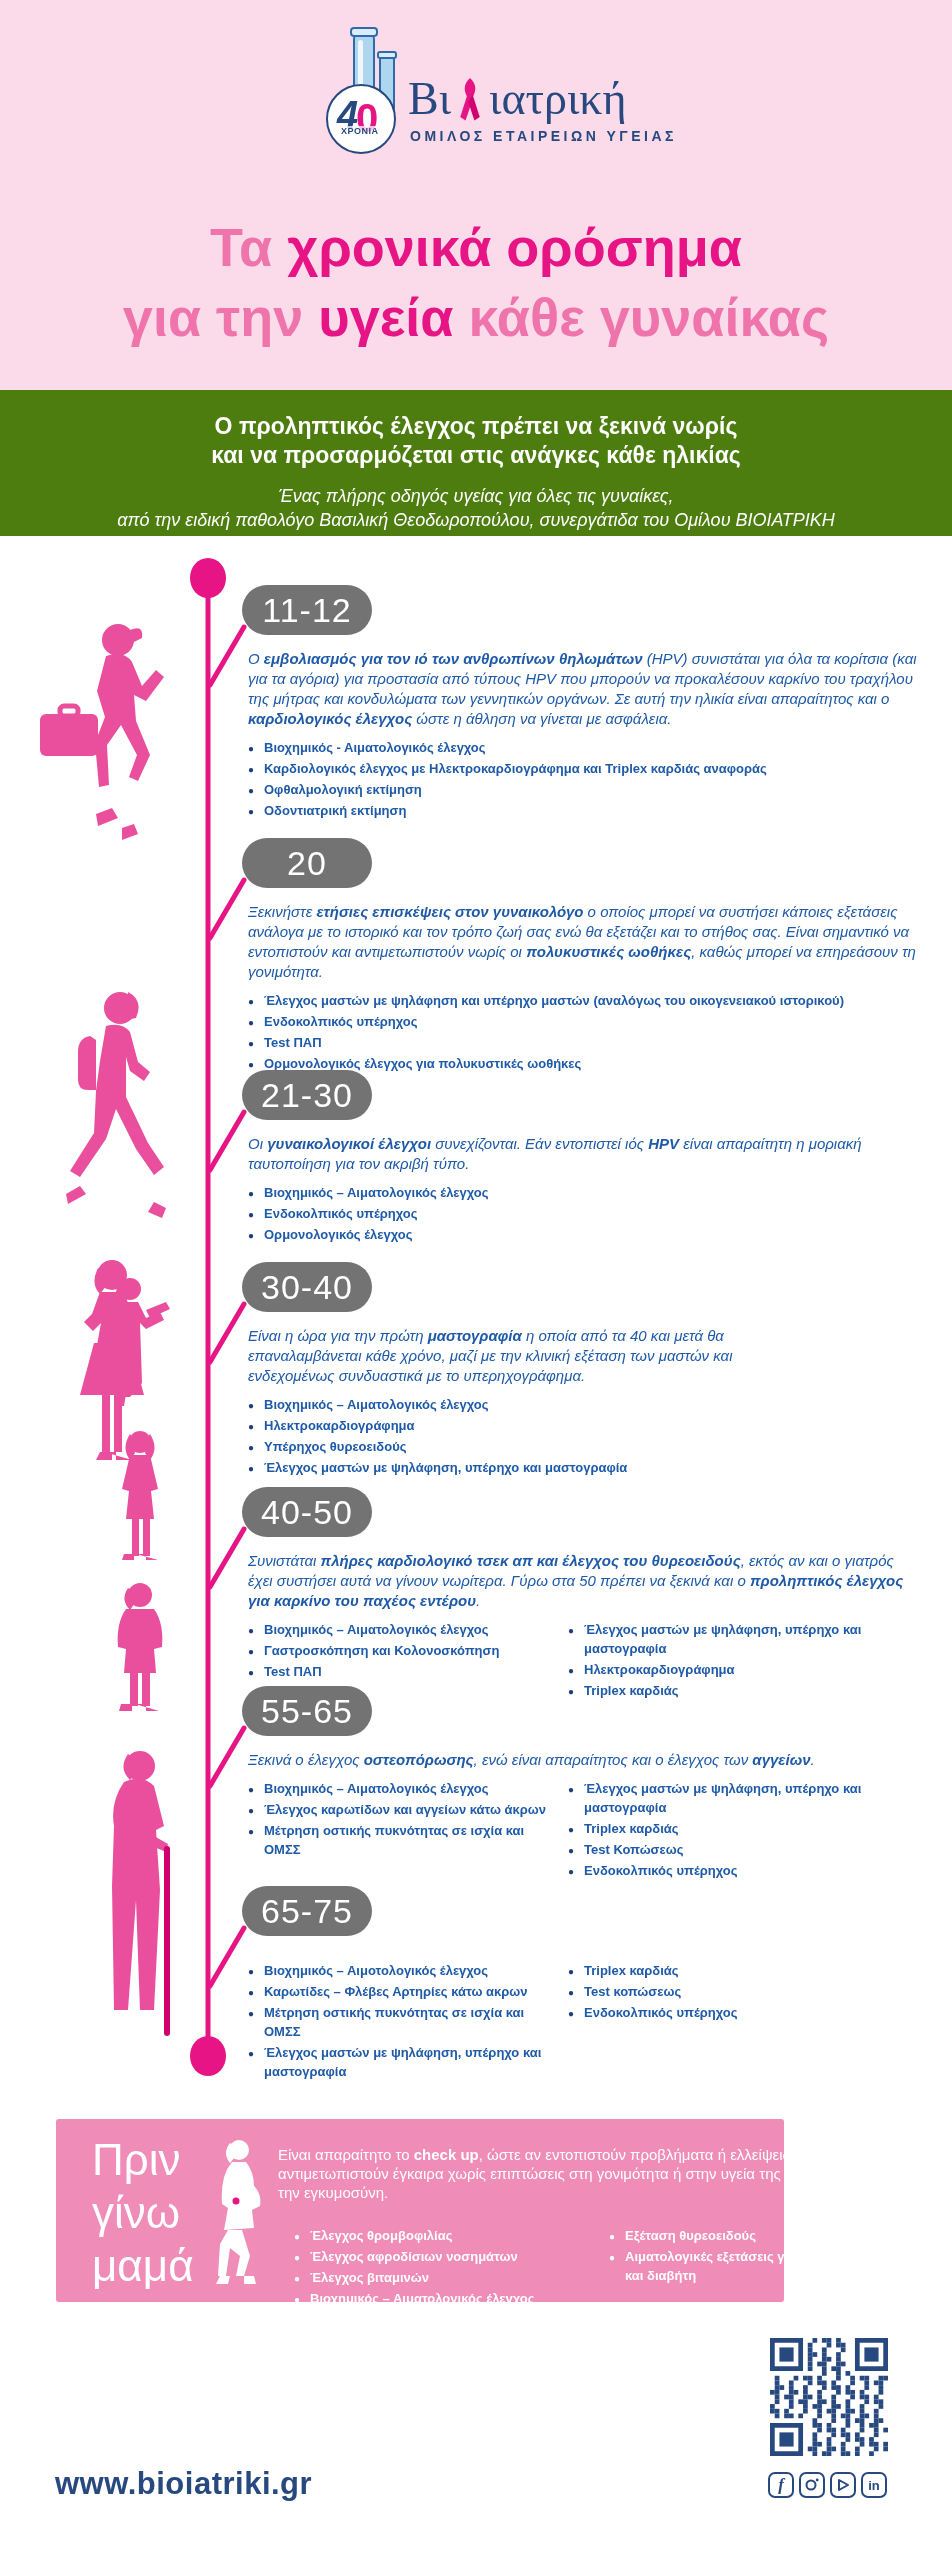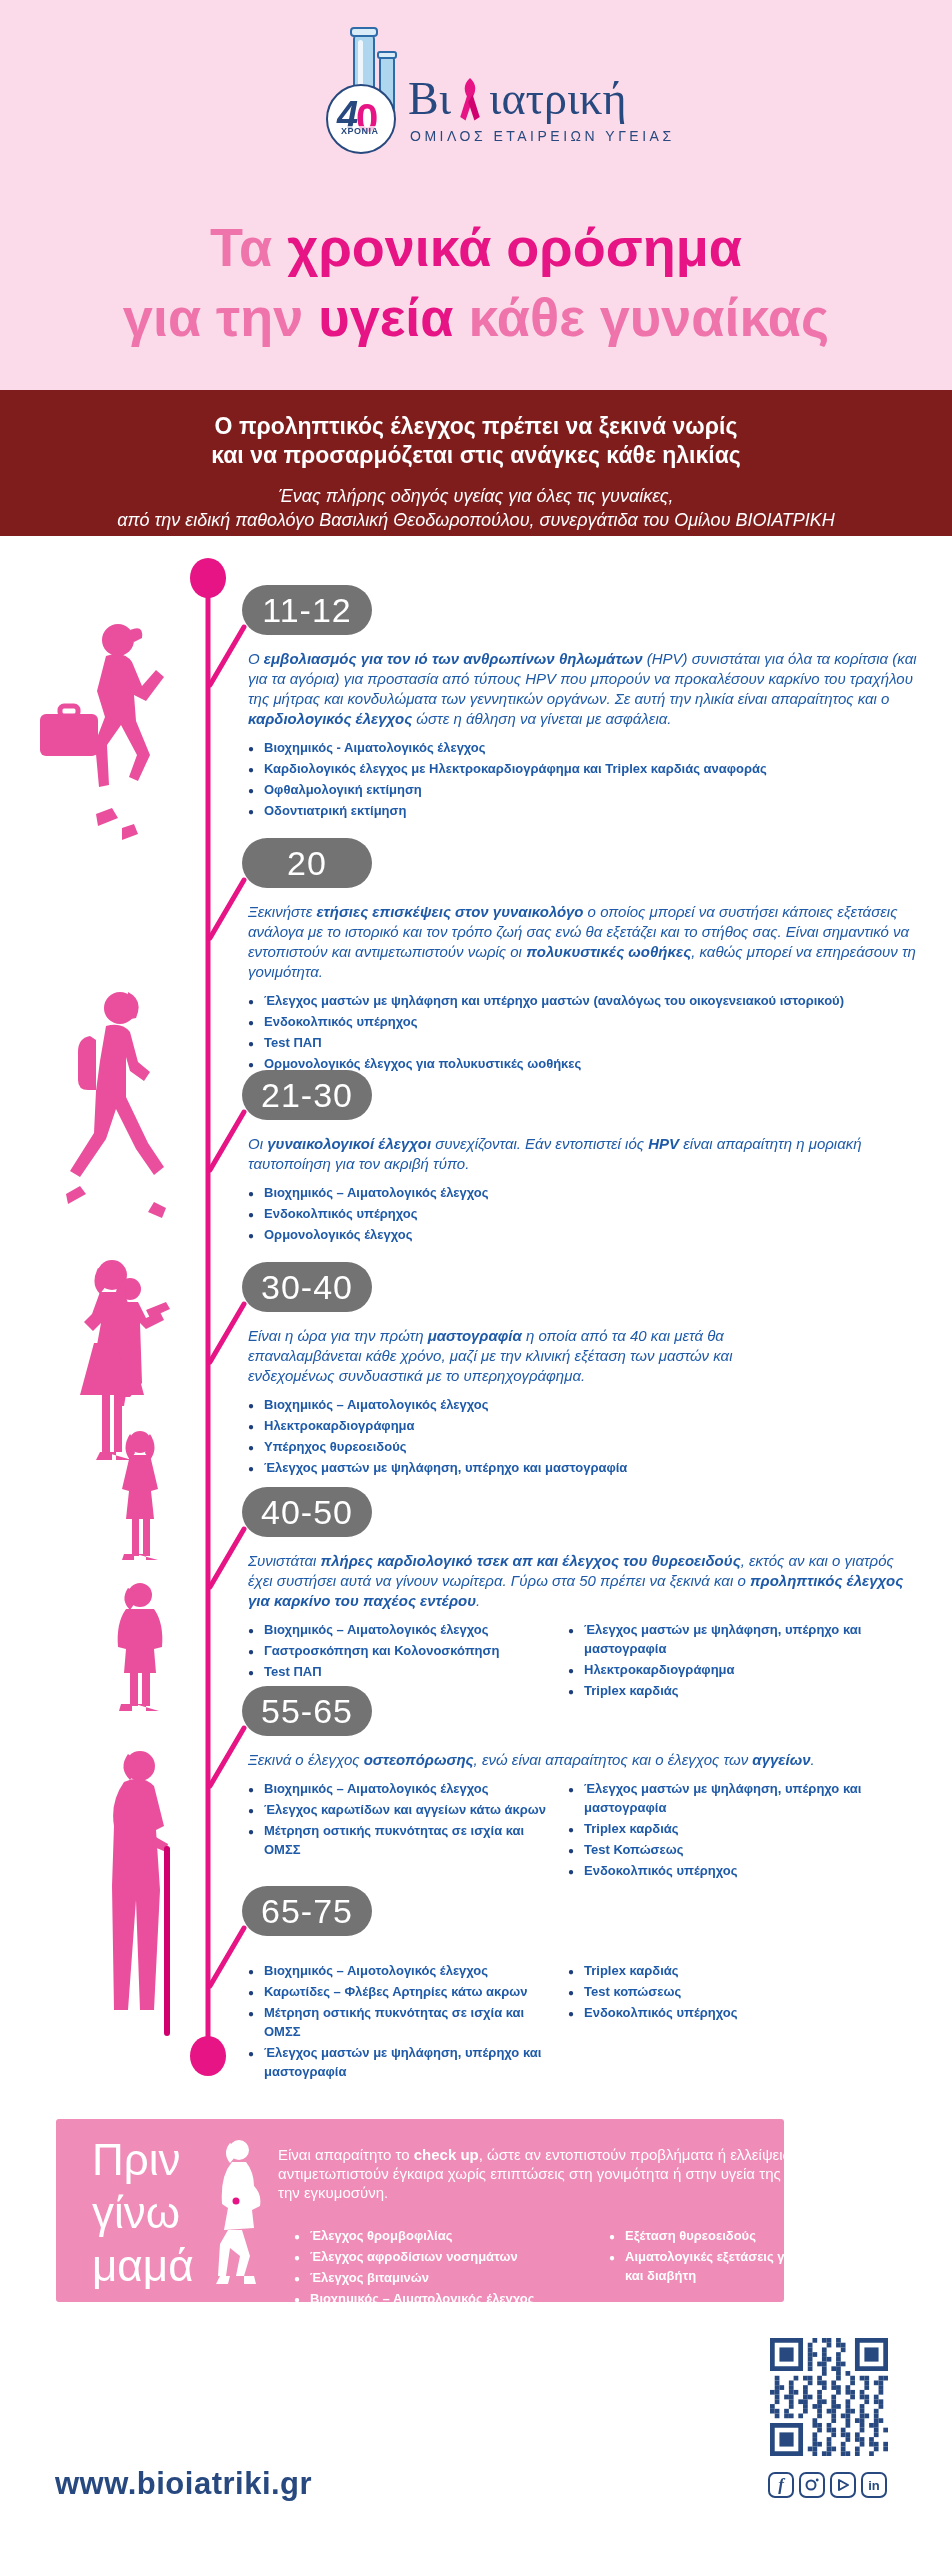--- a/index.html
+++ b/index.html
@@ -9,29 +9,29 @@
   
   .header-band{position:absolute;left:0;top:0;width:952px;height:390px;background:#fbdbe9;}
   .logo-box{position:absolute;left:320px;top:26px;width:330px;height:130px;}
   .tube-svg{position:absolute;left:16px;top:0;}
   .badge40{position:absolute;left:6px;top:58px;width:66px;height:66px;background:#fff;border:2px solid #27497f;border-radius:50%;}
   .badge40 .n4{position:absolute;left:9px;top:8px;font-size:38px;font-weight:bold;font-style:italic;color:#27497f;}
   .badge40 .n0{position:absolute;left:28px;top:10px;font-size:40px;font-weight:bold;color:#e61484;}
   .badge40 .yrs{position:absolute;left:12px;top:40px;font-size:9px;font-weight:bold;color:#27497f;background:rgba(255,255,255,.75);padding:0 1px;letter-spacing:.5px;}
   .brand{position:absolute;left:88px;top:46px;font-family:"Liberation Serif",serif;font-size:46px;color:#27497f;white-space:nowrap;display:flex;align-items:flex-start;gap:6px;}
   .brand .ribbon{display:inline-block;width:24px;height:46px;overflow:visible;margin:6px 1px 0 1px;}
-  .logo-sub{position:absolute;left:90px;top:102px;font-size:14px;letter-spacing:3.5px;color:#27497f;white-space:nowrap;}
+  .logo-sub{position:absolute;left:90px;top:102px;font-size:14px;letter-spacing:3.5px;color:#27497f;white-space:nowrap;font-weight:bold;}
 
   .main-title{position:absolute;left:0;width:952px;text-align:center;font-size:54px;line-height:66px;white-space:nowrap;}
   .mt1{top:214px;} .mt2{top:284px;}
   .t-light{color:#ee74ab;font-weight:bold;}
   .t-bold{color:#e61484;font-weight:bold;}
 
   
-  .blue-band{position:absolute;left:0;top:390px;width:952px;height:146px;background:#7f1d1d;color:#fff;text-align:center;}
+  .blue-band{position:absolute;left:0;top:390px;width:952px;height:146px;background:#4d7c0f;color:#fff;text-align:center;}
   .bb-bold{font-size:23px;font-weight:bold;line-height:29px;margin-top:22px;}
   .bb-italic{font-size:18px;font-style:italic;line-height:24px;margin-top:14px;}
 
   
   .rail-svg{position:absolute;left:180px;top:555px;}
   .silhouette{position:absolute;}
 
   
   .section{position:absolute;left:242px;width:680px;}
   .age-badge{width:130px;height:50px;background:#737373;border-radius:25px;color:#fff;font-size:34px;letter-spacing:1px;display:flex;align-items:center;justify-content:center;font-weight:normal;}

